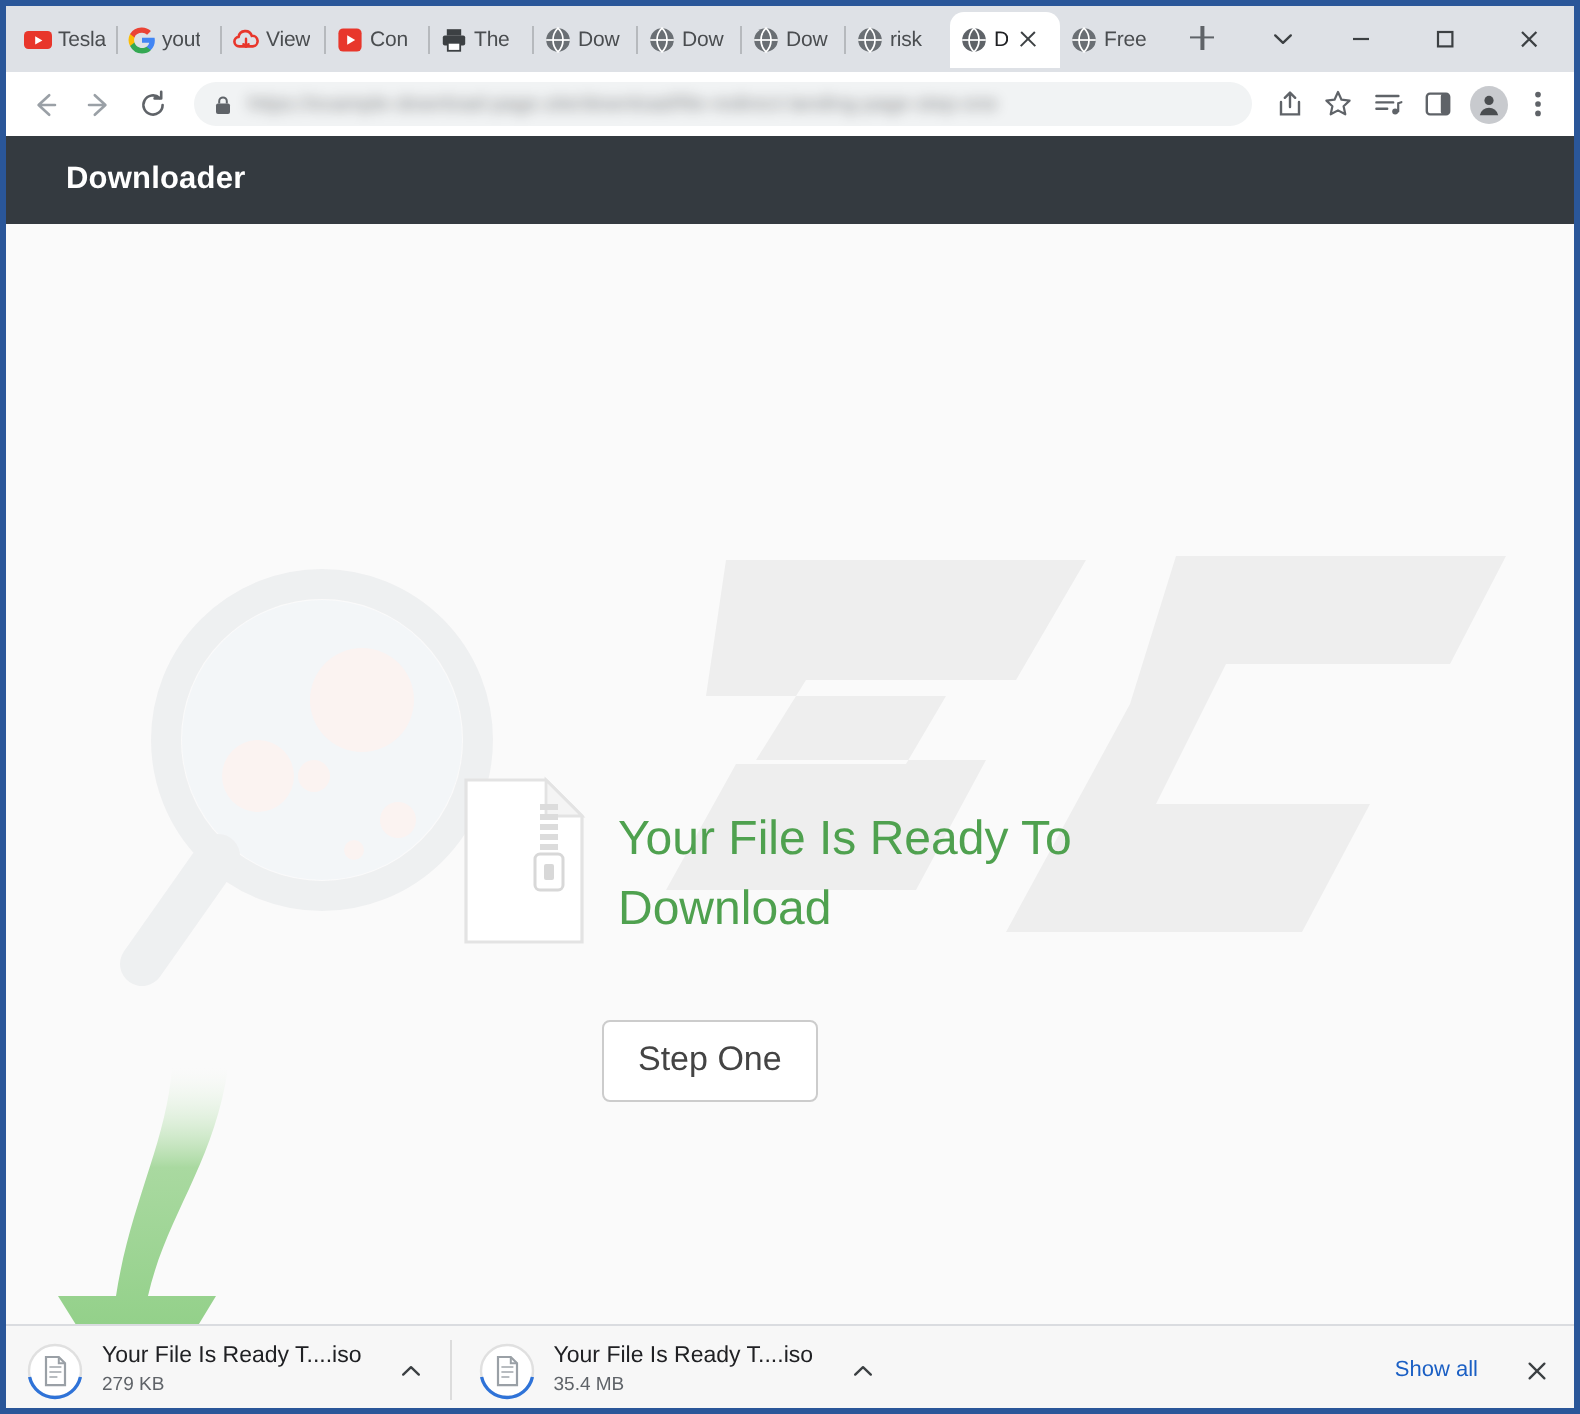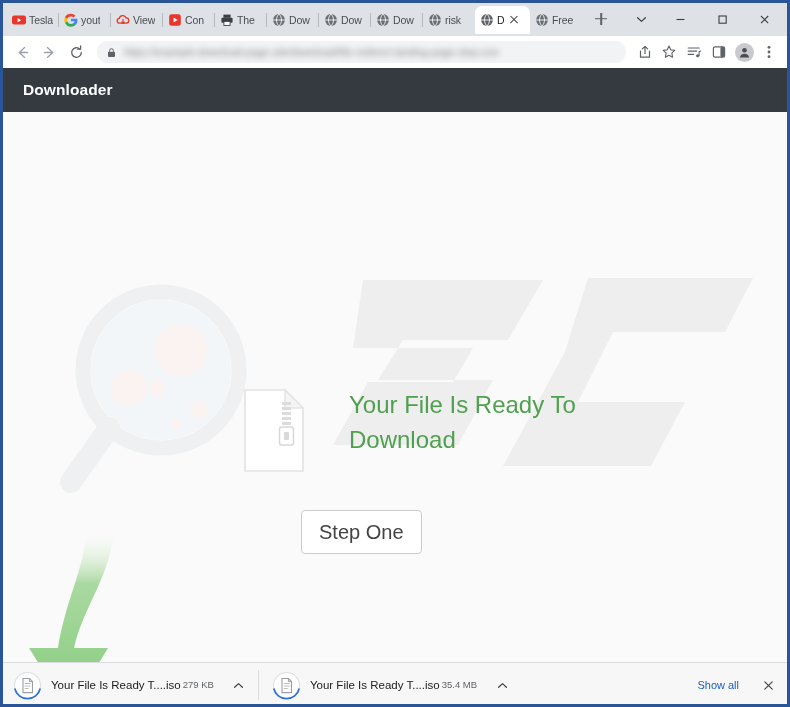--- a/index.html
+++ b/index.html
@@ -171,21 +171,21 @@
     background: #c8cace;
     display: flex; align-items: center; justify-content: center;
   }
 
   
   #page-header {
     height: 44px;
     background: #343a40;
     display: flex;
     align-items: center;
-    padding-left: 20px;
+    padding-left: 30px;
   }
   #page-header-title {
     color: #ffffff;
     font-size: 15.5px;
     font-weight: bold;
     letter-spacing: .1px;
   }
 
   
   #page-content {
@@ -221,24 +221,24 @@
     letter-spacing: -2px;
     line-height: 1;
     white-space: nowrap;
     pointer-events: none;
     user-select: none;
   }
 
   
   #hero-row {
     position: absolute;
-    left: 240px; top: 276px;
-    display: flex;
-    align-items: flex-start;
-    gap: 44px;
+    left: 228px; top: 276px;
+    display: flex;
+    align-items: flex-end;
+    gap: 16px;
   }
   #zip-file-icon { flex: 0 0 62px; }
   #hero-heading {
     font-size: 24px;
     color: #4fa14f;
     line-height: 1.45;
     max-width: 250px;
     font-weight: normal;
   }
 
@@ -258,21 +258,21 @@
     padding: 10px 17px;
     font-family: "Liberation Sans", sans-serif;
     cursor: pointer;
     line-height: 1.1;
   }
   #step-one-button {
     background: #fff;
     color: #444;
     border: 1px solid #ccc;
     border-radius: 4px;
-    font-size: 20px;
+    font-size: 17px;
     padding: 10px 17px;
     font-family: "Liberation Sans", sans-serif;
     cursor: pointer;
     line-height: 1.1;
   }
 
   
   #click-to-view-label {
     position: absolute;
     left: 18px; top: 434px;
@@ -311,21 +311,21 @@
     position: absolute;
     left: 0; top: 4px;
     width: 1px; height: 30px;
     background: #dcdcdc;
   }
   .dl-icon {
     width: 29px; height: 29px;
     flex: 0 0 29px;
     margin-right: 9px;
   }
-  .dl-text { display: flex; flex-direction: row; gap: 2px; }
+  .dl-text { display: flex; flex-direction: column; gap: 2px; }
   .dl-name {
     font-size: 11.5px;
     color: #202124;
     white-space: nowrap;
     line-height: 13px;
   }
   .dl-size {
     font-size: 9.5px;
     color: #5f6368;
     line-height: 11px;

